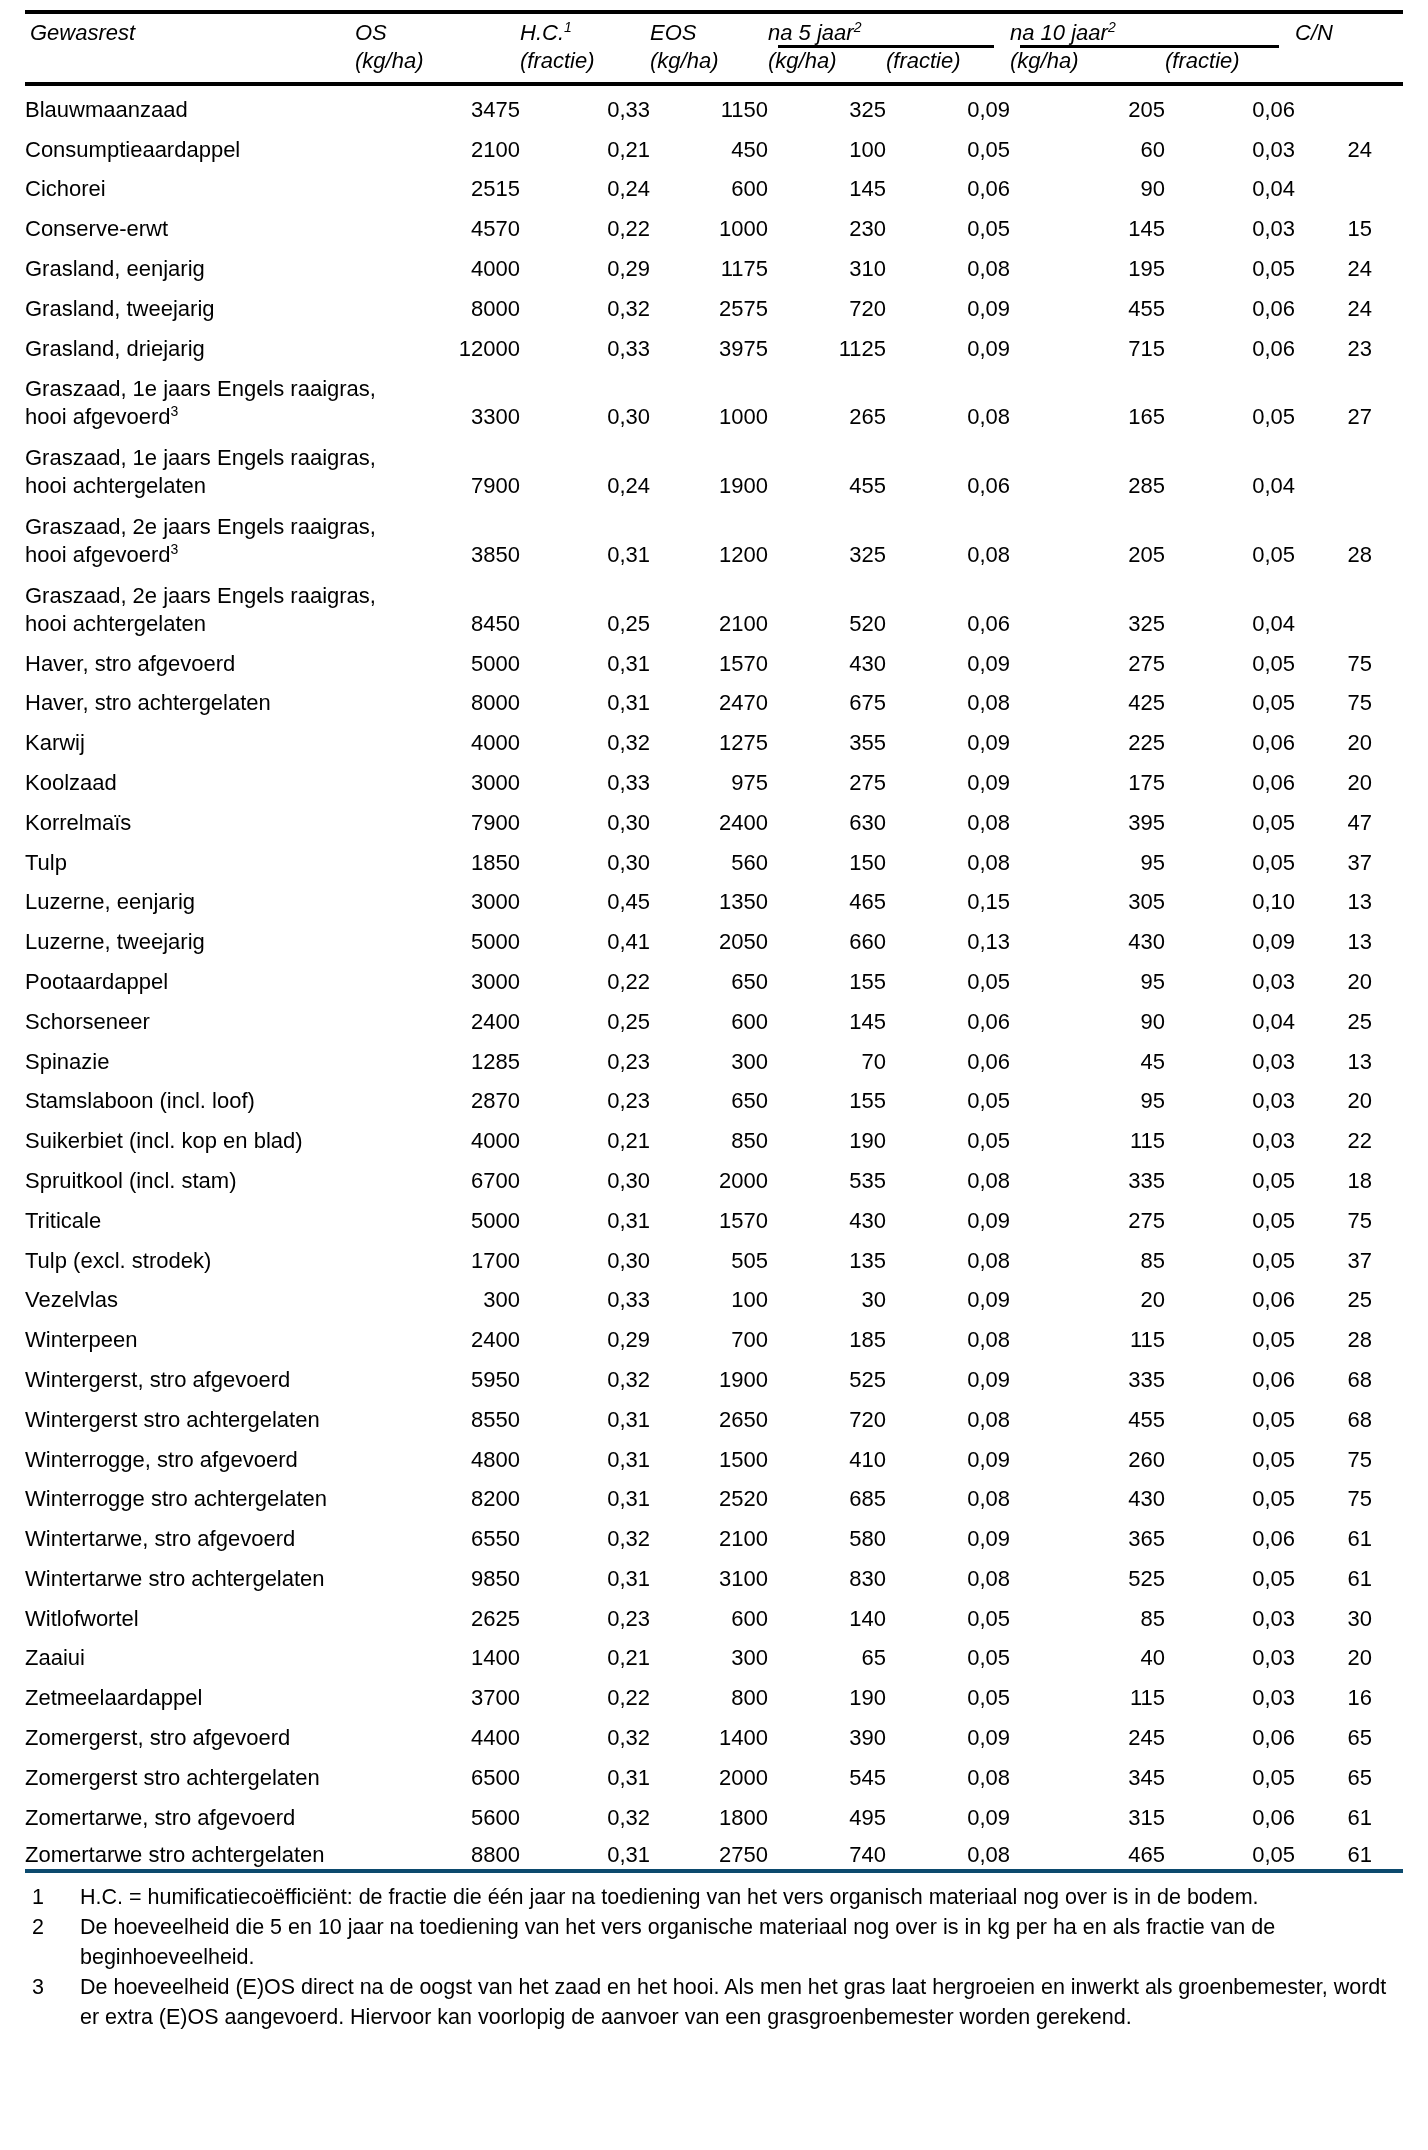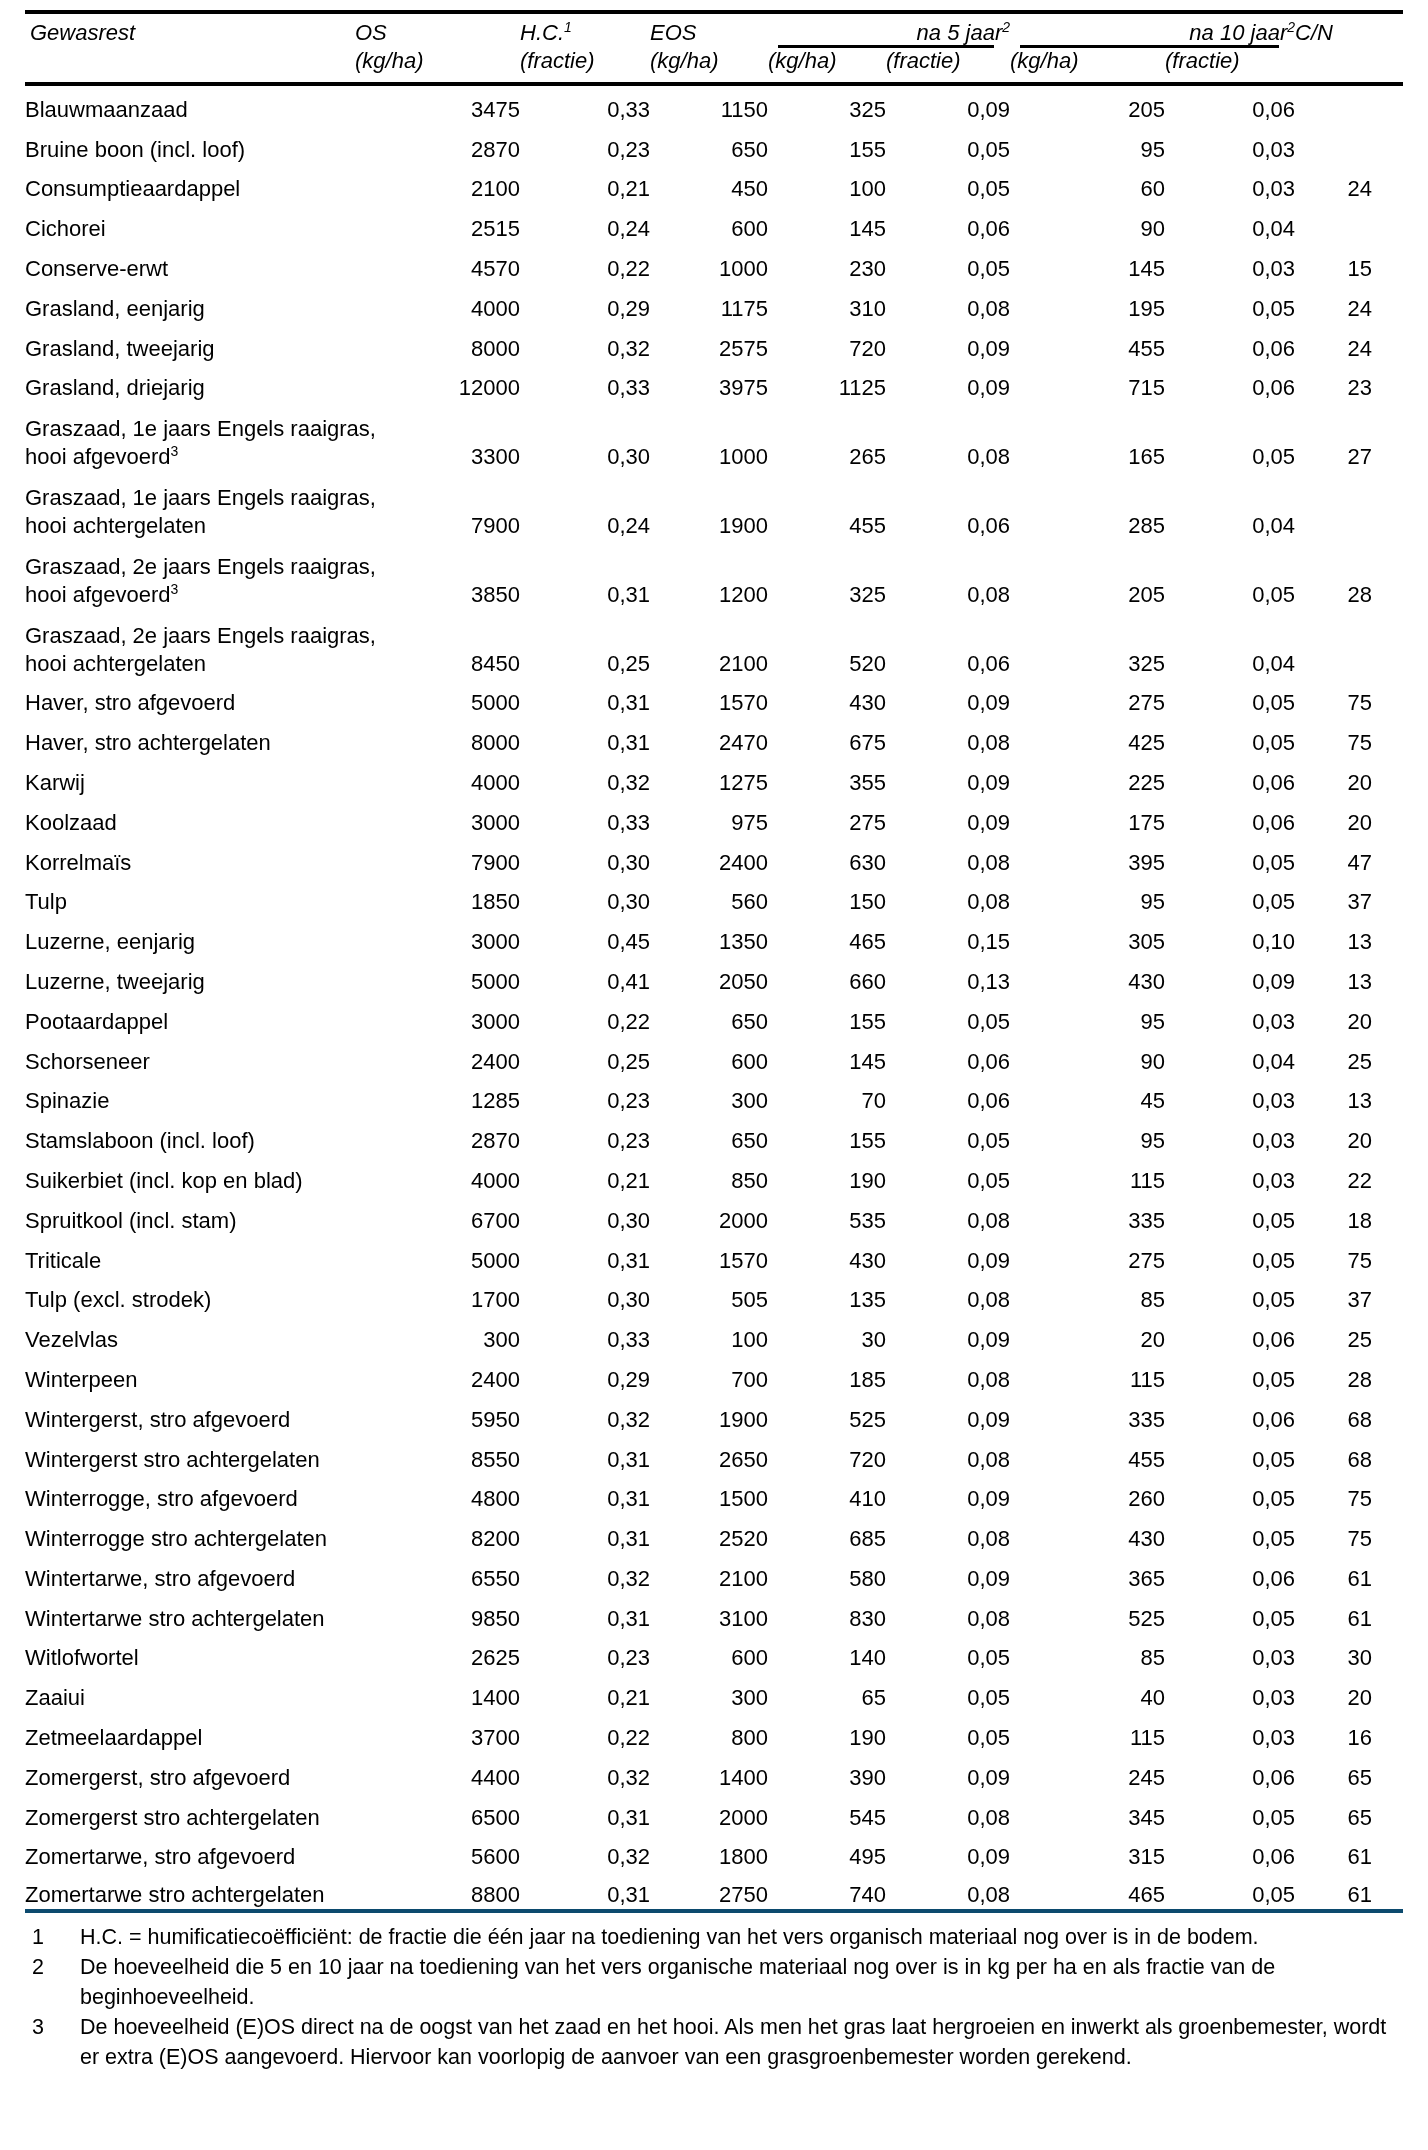--- a/index.html
+++ b/index.html
@@ -35,21 +35,21 @@
     font-weight: bold;
     vertical-align: bottom;
     font-style: italic;
   }
   tr.h1 th { height: 36px; padding-bottom: 2px; }
   tr.h2 th { height: 32px; padding-bottom: 8px; border-bottom: 4px solid #000; margin-top: 15px; }
   .al { text-align: left; padding-left: 5px !important; }
   .ar { text-align: left; }
   th.group {
     position: relative;
-    text-align: right;
+    text-align: left;
   }
   th.group::after {
     content: "";
     position: absolute;
     left: 10px;
     right: 16px;
     bottom: 0;
     border-bottom: 3px solid #000;
   }
   td.c-label {
@@ -131,33 +131,20 @@
           <td class="num">0,33</td>
           <td class="num">1150</td>
           <td class="num">325</td>
           <td class="num">0,09</td>
           <td class="num">205</td>
           <td class="num">0,06</td>
           <td class="num cn-pad"></td>
         </tr>
         <tr class="single">
           <td class="c-label">
-            <div>Bruine boon (incl. loof)</div>
-          </td>
-          <td class="num">2870</td>
-          <td class="num">0,23</td>
-          <td class="num">650</td>
-          <td class="num">155</td>
-          <td class="num">0,05</td>
-          <td class="num">95</td>
-          <td class="num">0,03</td>
-          <td class="num cn-pad"></td>
-        </tr>
-        <tr class="single">
-          <td class="c-label">
             <div>Consumptieaardappel</div>
           </td>
           <td class="num">2100</td>
           <td class="num">0,21</td>
           <td class="num">450</td>
           <td class="num">100</td>
           <td class="num">0,05</td>
           <td class="num">60</td>
           <td class="num">0,03</td>
           <td class="num cn-pad">24</td>

